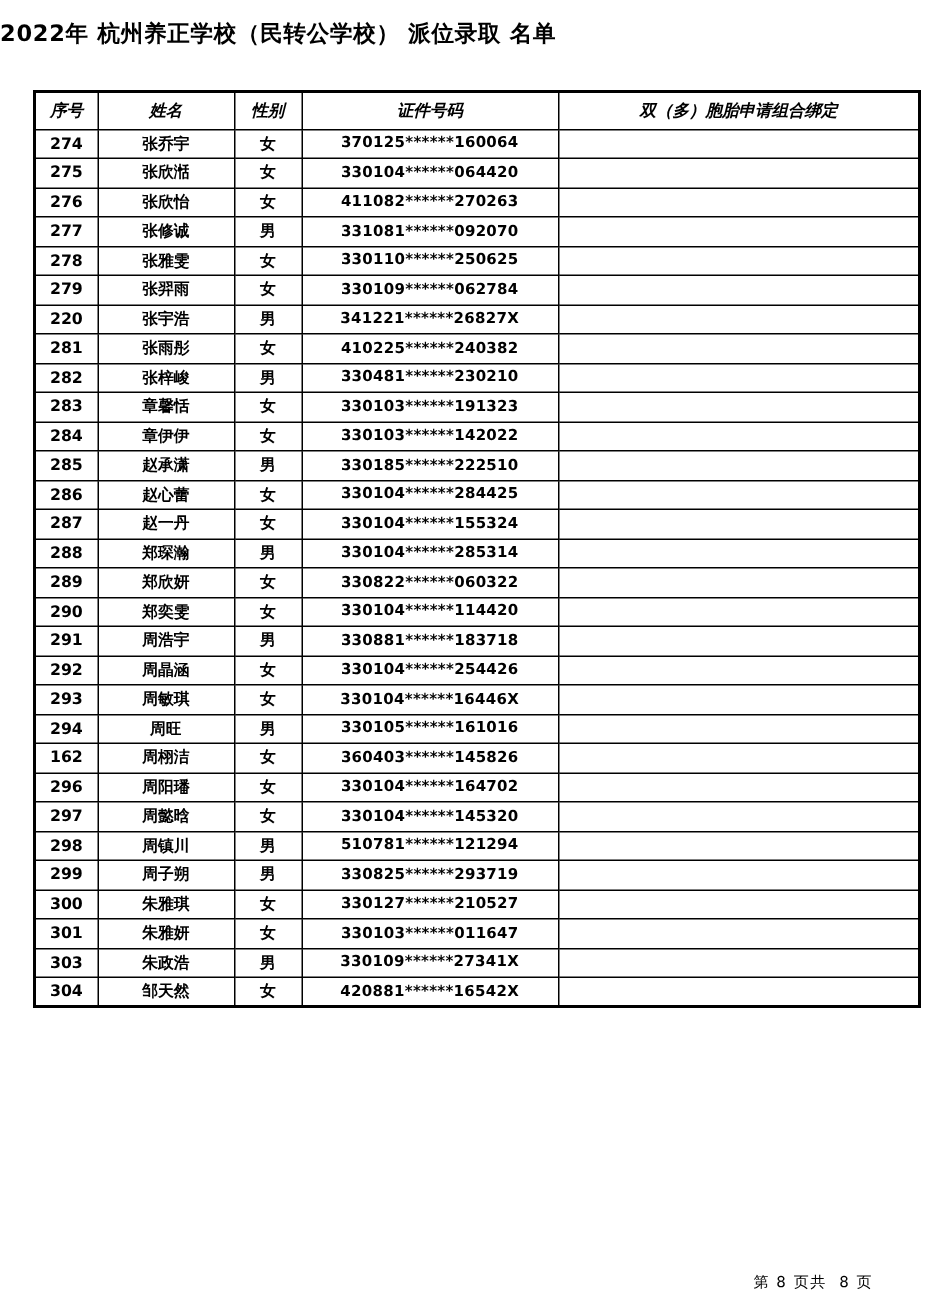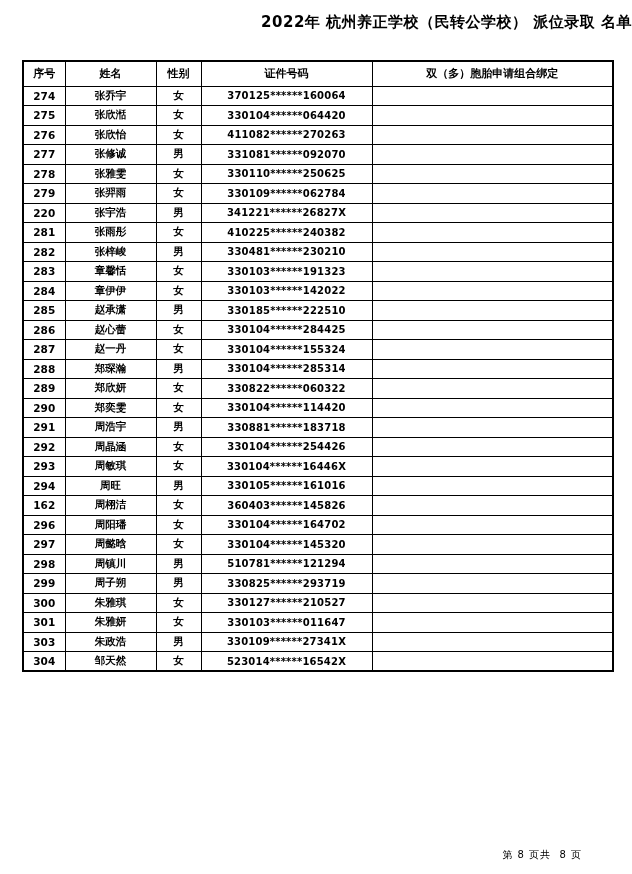--- a/index.html
+++ b/index.html
@@ -7,21 +7,21 @@
   body {
     width: 632px;
     height: 874px;
     position: relative;
     font-family: "DejaVu Sans", "Liberation Sans", sans-serif;
     color: #000000;
     overflow: hidden;
   }
   .page-title {
     margin-top: 13px;
-    text-align: right;
+    text-align: left;
     font-size: 15px;
     font-weight: bold;
     letter-spacing: 0.5px;
     white-space: pre;
   }
   table.roster {
     position: absolute;
     left: 22px;
     top: 60px;
     width: 590px;
@@ -33,20 +33,21 @@
     border: 1px solid #000000;
     text-align: center;
     vertical-align: middle;
     overflow: hidden;
     white-space: nowrap;
   }
   table.roster th {
     height: 25px;
     font-size: 11px;
     font-weight: bold;
+    font-style: italic;
   }
   table.roster td {
     height: 19.5px;
     font-size: 10.5px;
     font-weight: bold;
     padding: 0 2px;
   }
   table.roster td.id-cell { font-size: 10px; letter-spacing: 0.2px; }
   .page-footer {
     position: absolute;
@@ -281,19 +282,19 @@
         <td>303</td>
         <td>朱政浩</td>
         <td>男</td>
         <td class="id-cell">330109******27341X</td>
         <td></td>
       </tr>
       <tr>
         <td>304</td>
         <td>邹天然</td>
         <td>女</td>
-        <td class="id-cell">523014******16542X</td>
+        <td class="id-cell">420881******16542X</td>
         <td></td>
       </tr>
     </tbody>
 </table>
 
 <div class="page-footer">第 8 页共  8 页</div>
 
 </body></html>

